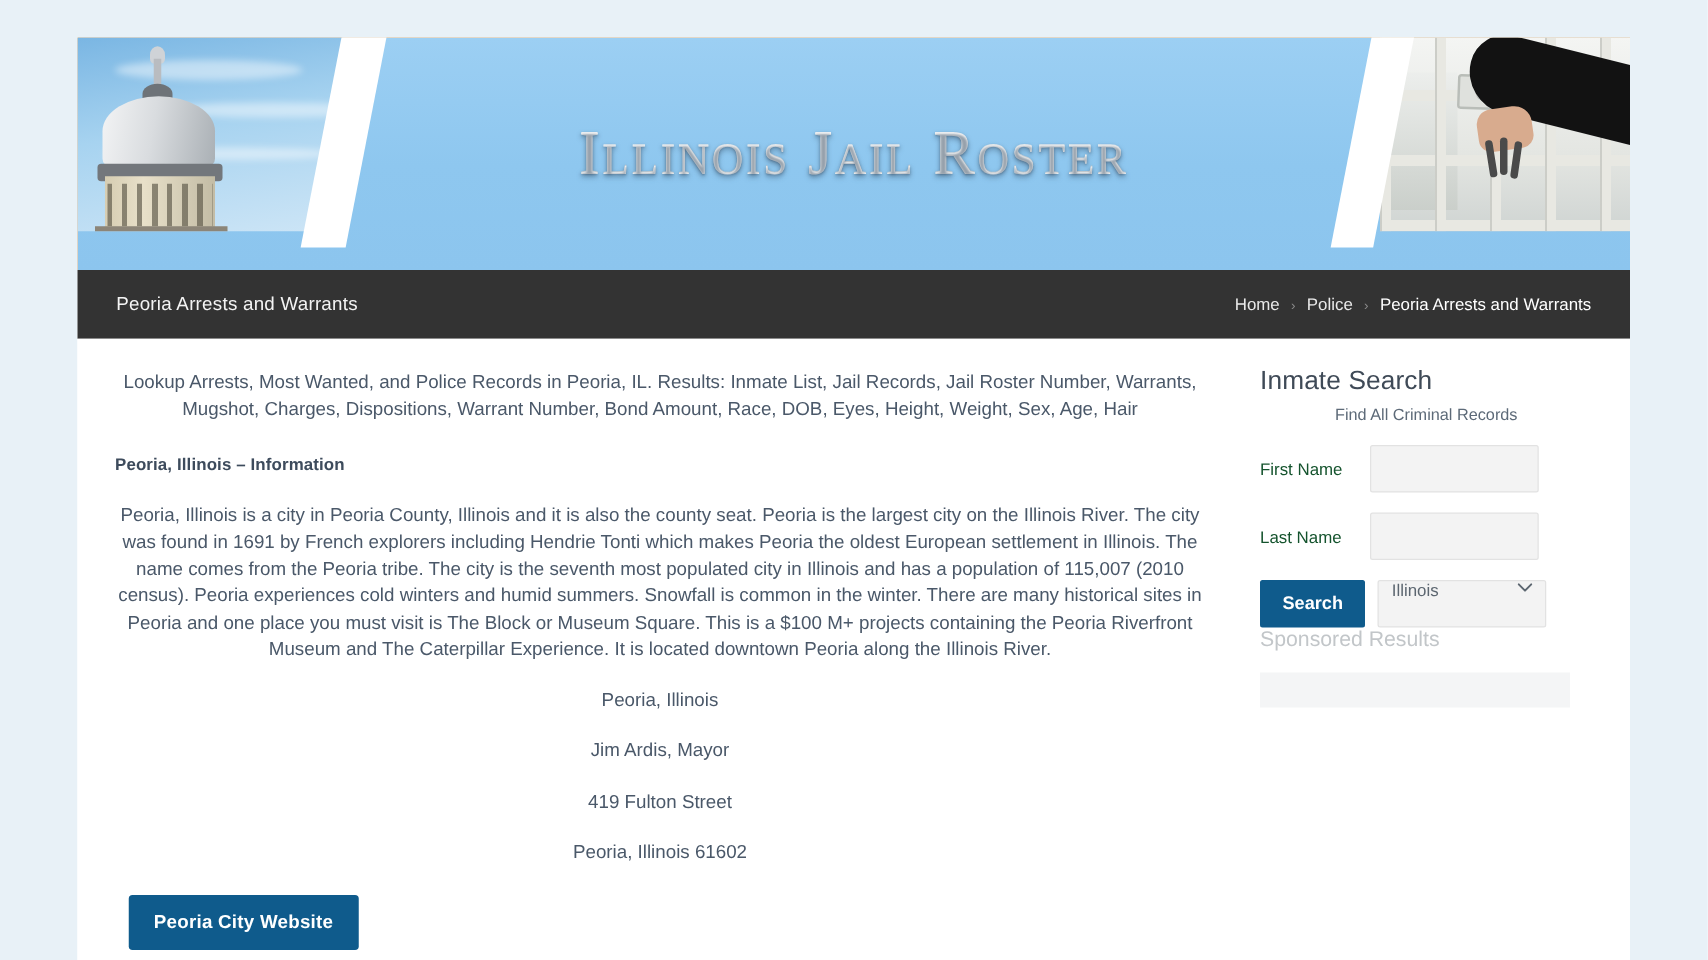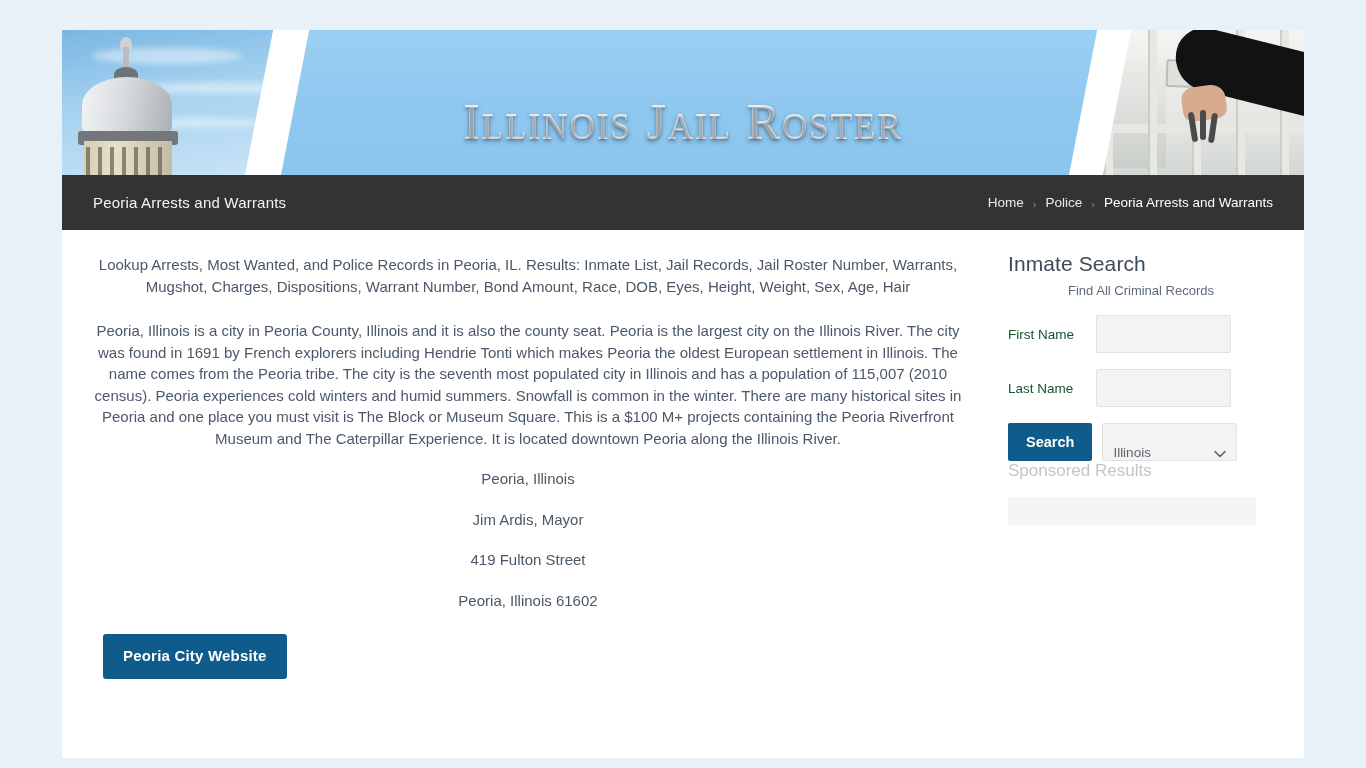--- a/index.html
+++ b/index.html
@@ -19,21 +19,21 @@
     position: absolute;
     left: 62px;
     top: 30px;
     width: 1242px;
     background: #ffffff;
   }
 
   
   .banner {
     position: relative;
-    height: 145px;
+    height: 186px;
     overflow: hidden;
     background: #fdba74;
   }
   .banner-center {
     position: absolute;
     left: 0; top: 0; right: 0; bottom: 0;
     background: linear-gradient(180deg, #9ccff3 0%, #8ec7ef 55%, #8cc5ee 100%);
   }
   .banner-left {
     position: absolute;
@@ -340,21 +340,21 @@
     font-family: "Liberation Sans", sans-serif;
   }
   .state-select {
     position: relative;
     width: 135px;
     height: 38px;
     background: #f3f3f3;
     border: 1px solid #e2e2e2;
     border-radius: 2px;
     display: flex;
-    align-items: flex-end;
+    align-items: flex-start;
     padding: 0 10px;
     font-size: 13.5px;
     color: #5c6670;
     cursor: pointer;
   }
   .state-chev {
     margin-left: auto;
     color: #5c6670;
     font-size: 11px;
   }
@@ -422,20 +422,21 @@
         <a href="#">Police</a>
         <span class="crumb-sep">›</span>
         <span class="crumb-current">Peoria Arrests and Warrants</span>
       </div>
     </div>
 
     <div class="body-row">
 
       <div class="content">
         <p class="lead">Lookup Arrests, Most Wanted, and Police Records in Peoria, IL. Results: Inmate List, Jail Records, Jail Roster Number, Warrants, Mugshot, Charges, Dispositions, Warrant Number, Bond Amount, Race, DOB, Eyes, Height, Weight, Sex, Age, Hair</p>
+        <h3>Peoria, Illinois – Information</h3>
         <p>Peoria, Illinois is a city in Peoria County, Illinois and it is also the county seat. Peoria is the largest city on the Illinois River. The city was found in 1691 by French explorers including Hendrie Tonti which makes Peoria the oldest European settlement in Illinois. The name comes from the Peoria tribe. The city is the seventh most populated city in Illinois and has a population of 115,007 (2010 census). Peoria experiences cold winters and humid summers. Snowfall is common in the winter. There are many historical sites in Peoria and one place you must visit is The Block or Museum Square. This is a $100 M+ projects containing the Peoria Riverfront Museum and The Caterpillar Experience. It is located downtown Peoria along the Illinois River.</p>
         <p>Peoria, Illinois</p>
         <p>Jim Ardis, Mayor</p>
         <p>419 Fulton Street</p>
         <p>Peoria, Illinois 61602</p>
         <a href="#" class="city-btn">Peoria City Website</a>
         
       </div>
 
       <div class="sidebar">

